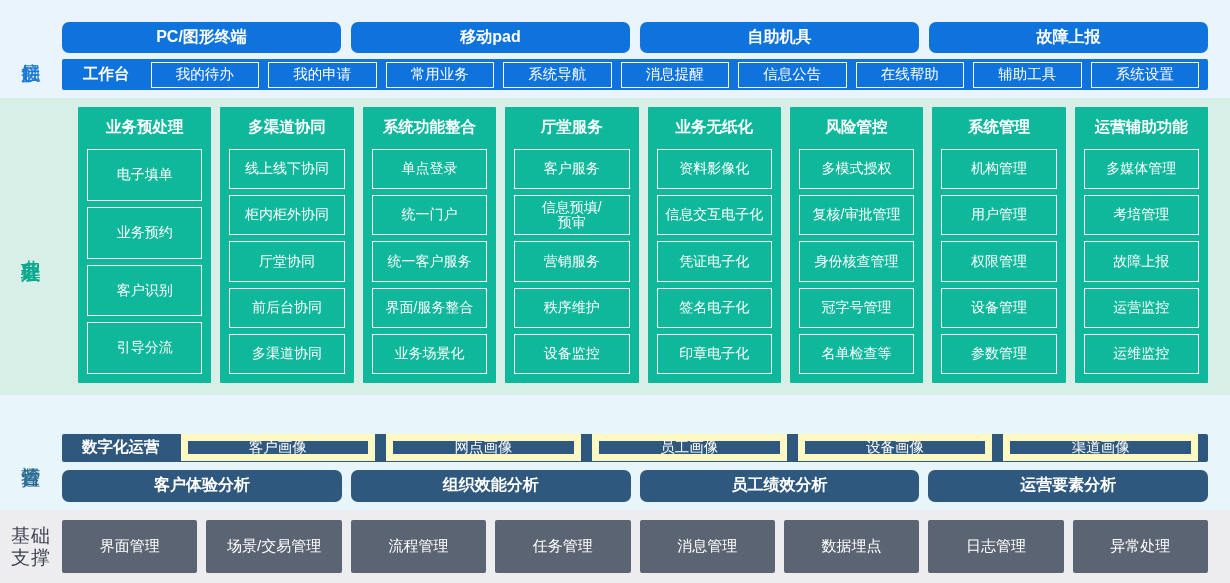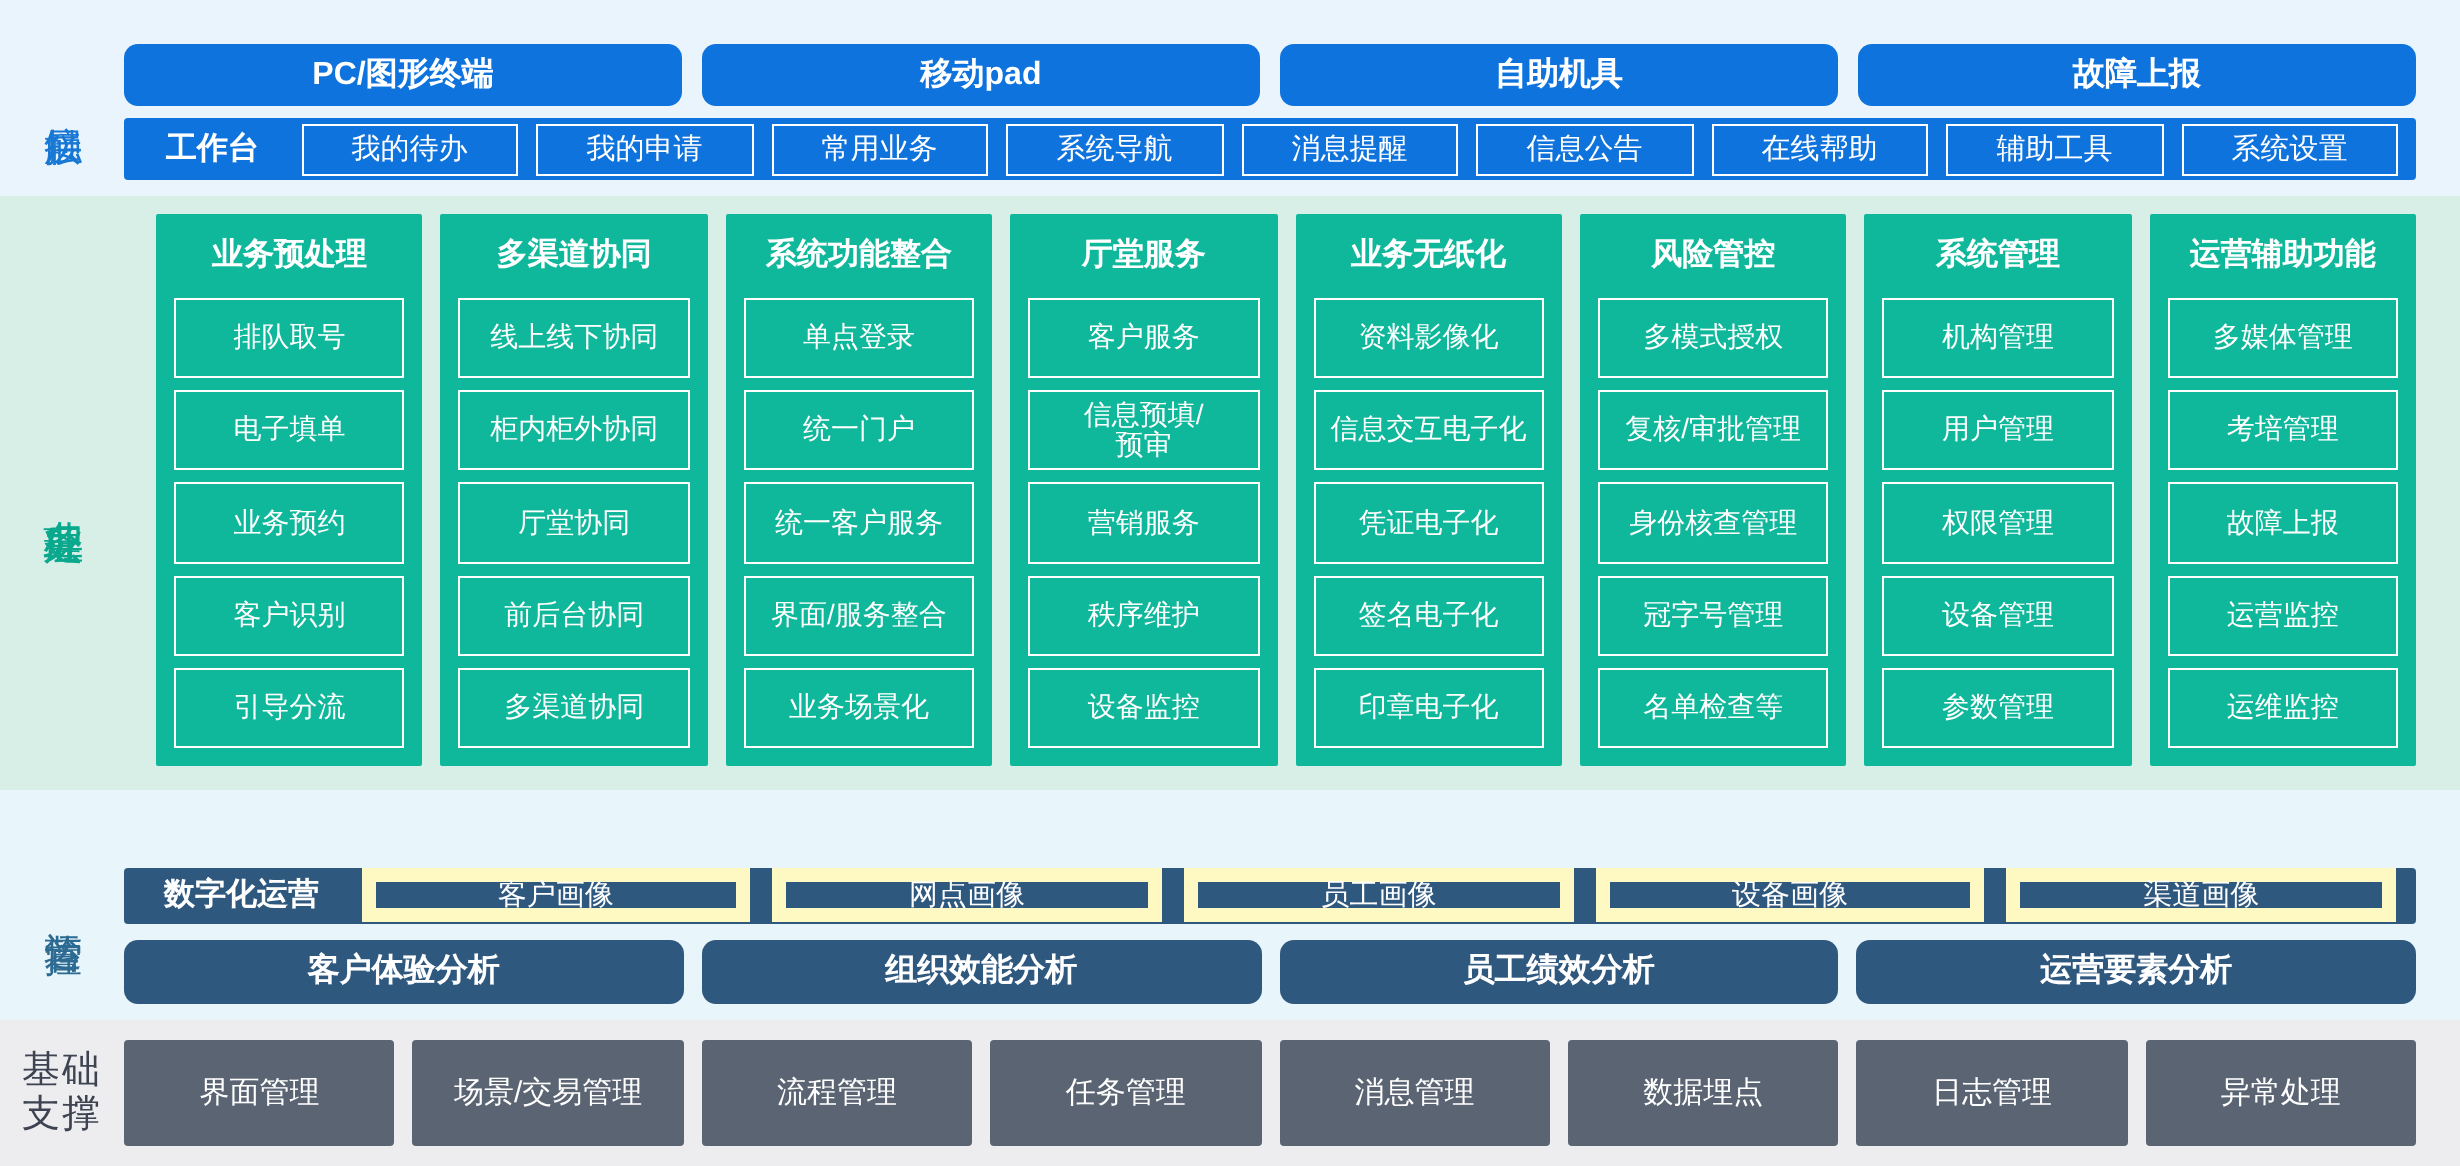--- a/index.html
+++ b/index.html
@@ -133,21 +133,20 @@
     </div>
   </section>
 
   <section class="layer layer-biz">
     <div class="layer-label">业务处理层</div>
     <div class="layer-body">
       <div class="biz-cols">
 
         <div class="biz-col">
           <div class="biz-col-title">业务预处理</div>
-          <div class="biz-item">排队取号</div>
           <div class="biz-item">电子填单</div>
           <div class="biz-item">业务预约</div>
           <div class="biz-item">客户识别</div>
           <div class="biz-item">引导分流</div>
         </div>
 
         <div class="biz-col">
           <div class="biz-col-title">多渠道协同</div>
           <div class="biz-item">线上线下协同</div>
           <div class="biz-item">柜内柜外协同</div>

